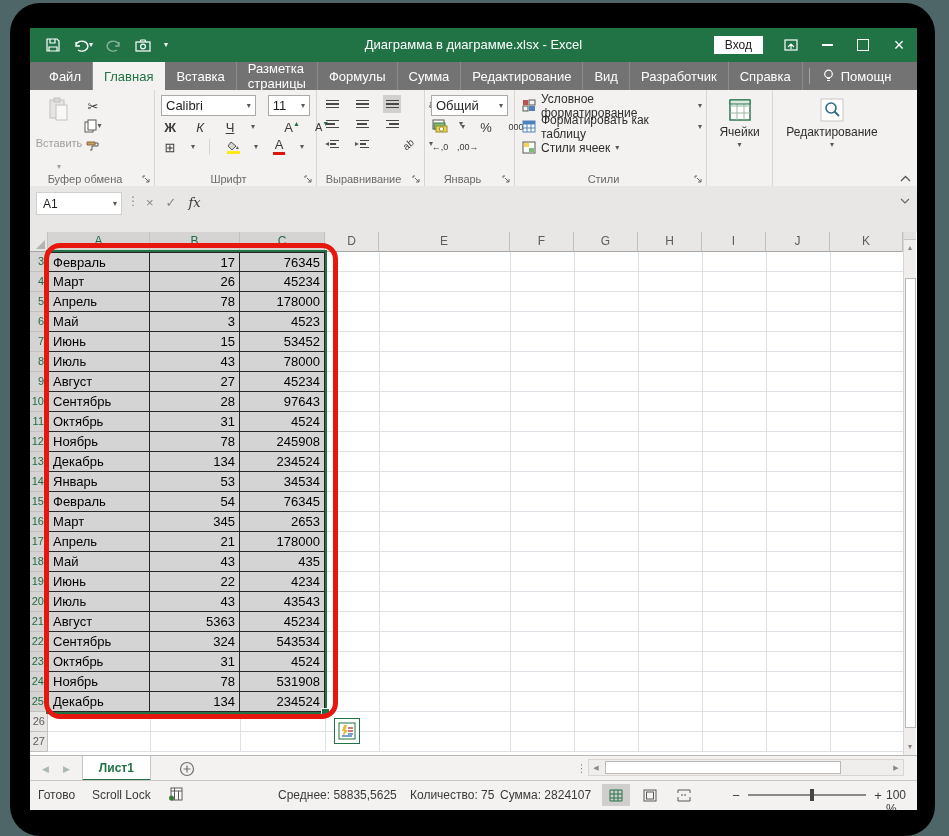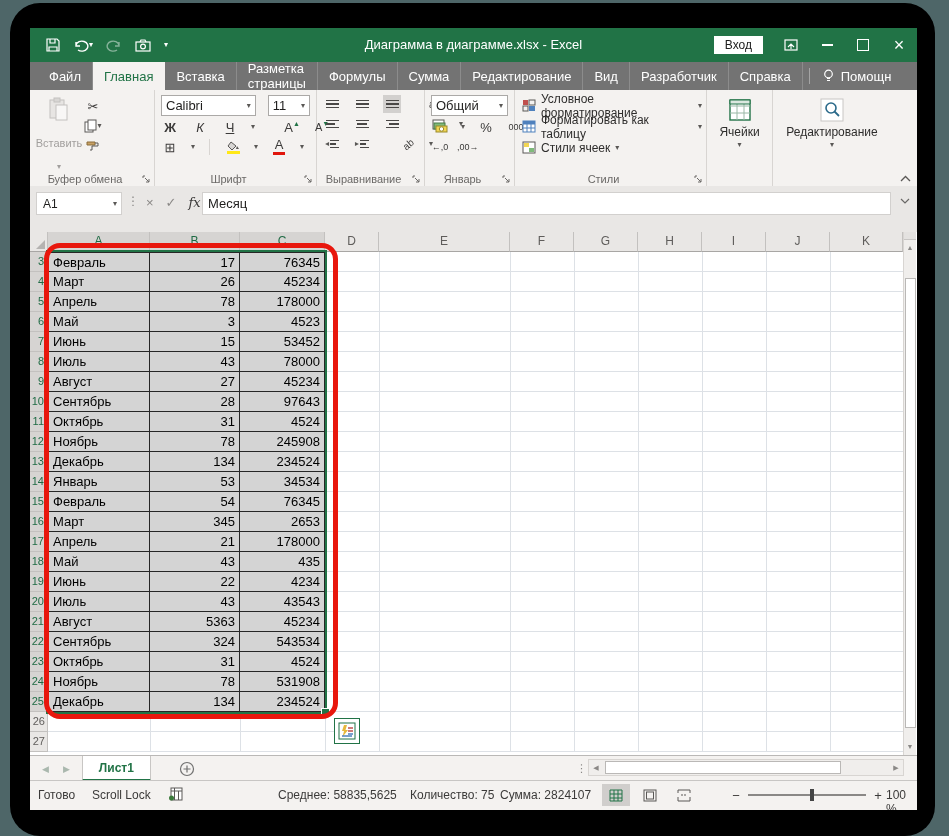--- a/index.html
+++ b/index.html
@@ -496,23 +496,20 @@
   <div class="fbar">
     <div class="namebox">
       <span class="nb-text">A1</span>
       <span class="caret" style="padding:0 4px">▾</span>
     </div>
     <span class="fdots">⋮</span>
     <div class="fbtns">
       <span>×</span>
       <span>✓</span>
       <span class="fx">fx</span>
-    </div>
-    <div class="finput">
-      <span>Месяц</span>
     </div>
     <span class="fexpand">
       <svg width="10" height="6" viewBox="0 0 10 6">
           <path d="M1 1 L5 5 L9 1" fill="none" stroke="#6a6866" stroke-width="1.2"></path>
         </svg>
     </span>
   </div>
 
   <div class="gridarea">
     <div class="selectall"></div>

